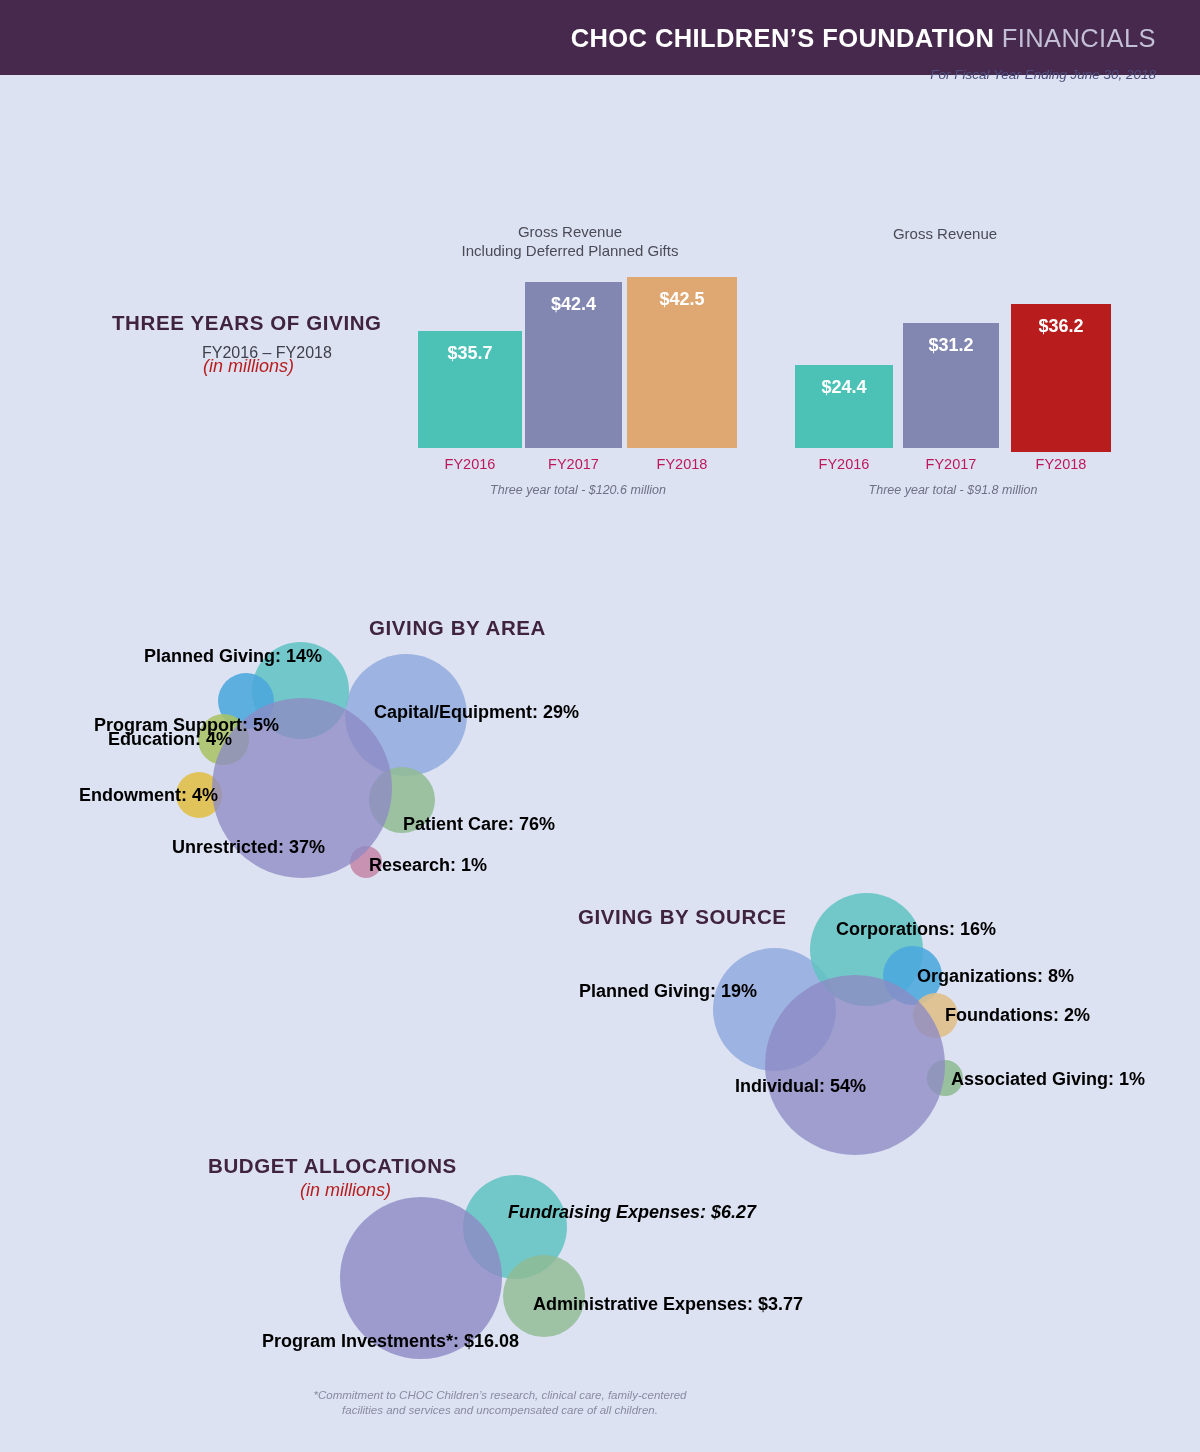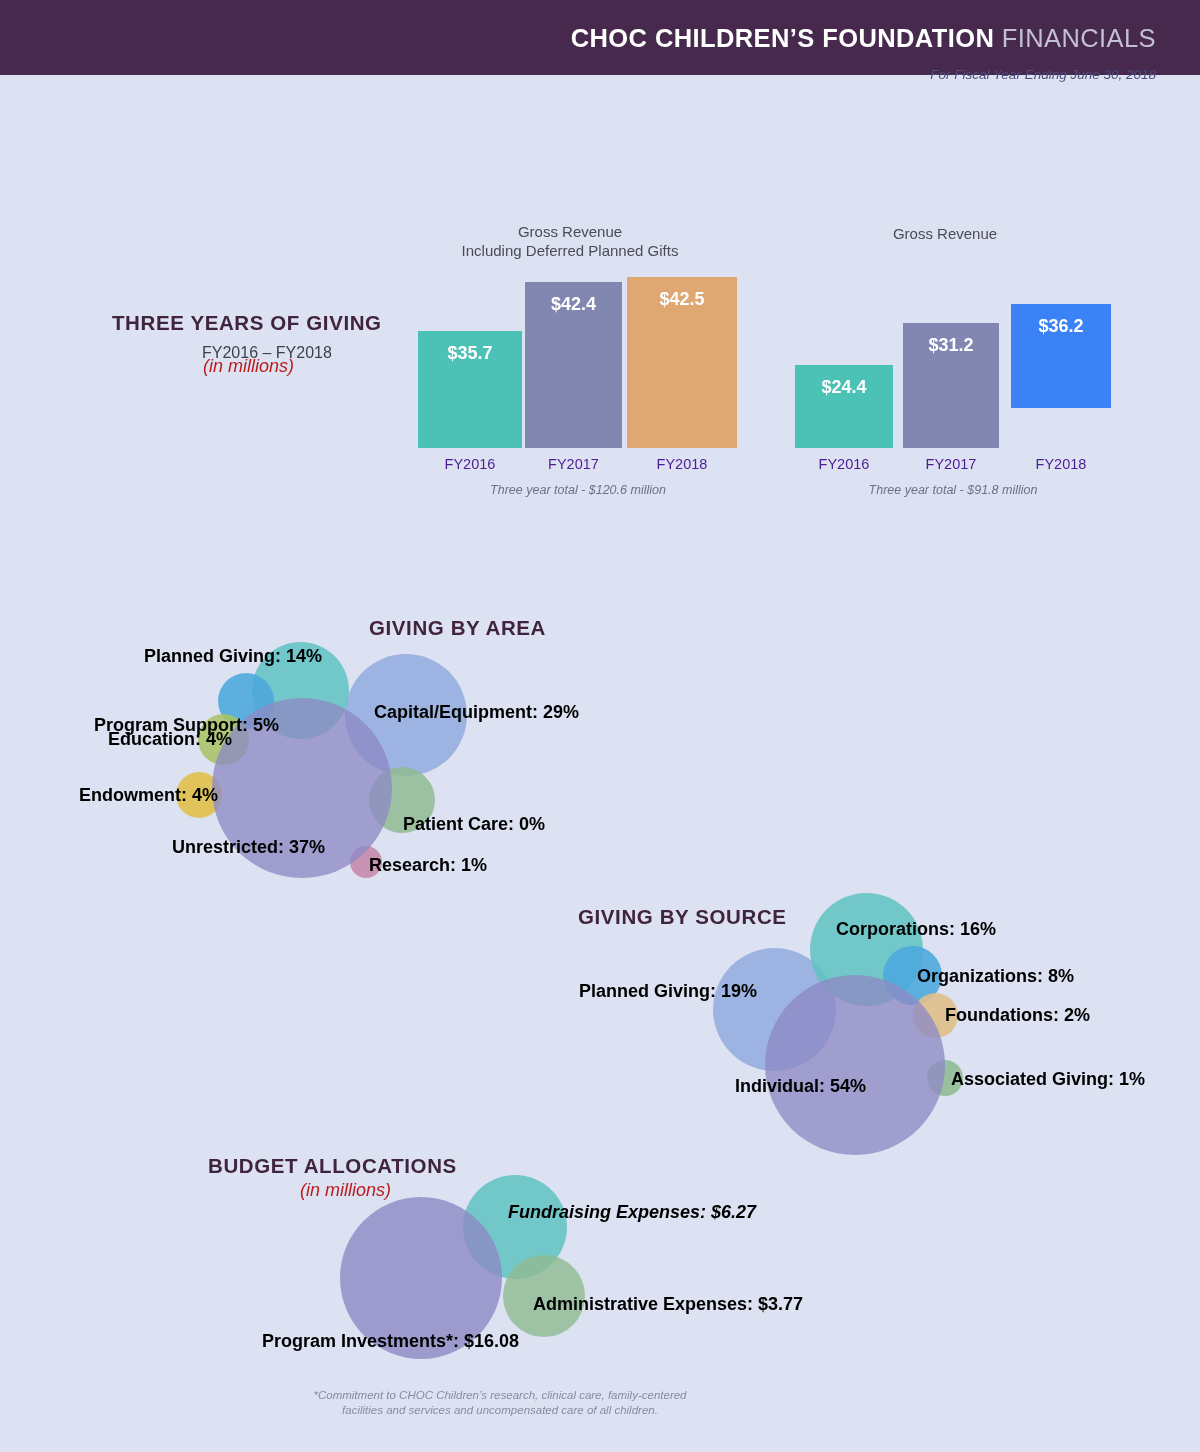--- a/index.html
+++ b/index.html
@@ -43,21 +43,21 @@
     position:absolute;font-size:12.5px;font-style:italic;color:#6f6f85;
     text-align:center;white-space:nowrap;
   }
   
   .bar{position:absolute;}
   .bar-val{
     position:absolute;width:100%;top:12px;text-align:center;
     color:#ffffff;font-size:18px;font-weight:bold;
   }
   .bar-label{
-    position:absolute;text-align:center;font-size:14.5px;color:#4c1d95;
+    position:absolute;text-align:center;font-size:14.5px;color:#be185d;
     white-space:nowrap;
   }
   
   .bubble{position:absolute;border-radius:50%;}
   .blabel{
     position:absolute;font-size:18px;font-weight:bold;color:#000000;
     white-space:nowrap;
   }
   .blabel.r{transform:translate(-100%,-50%);}
   .blabel.l{transform:translate(0,-50%);}
@@ -93,21 +93,21 @@
 <div class="bar-label" style="left:627px;top:456px;width:110px;">FY2018</div>
 <div class="chart-total" style="left:418px;top:483px;width:320px;">Three year total - $120.6 million</div>
 
 <div class="chart-head" style="left:845px;top:224px;width:200px;">Gross Revenue</div>
 <div class="bar" style="left:795px;top:365px;width:98px;height:83px;background:#4cc2b7;">
   <div class="bar-val">$24.4</div>
 </div>
 <div class="bar" style="left:903px;top:323px;width:96px;height:125px;background:#8287b1;">
   <div class="bar-val">$31.2</div>
 </div>
-<div class="bar" style="left:1011px;top:304px;width:100px;height:104px;background:#3b82f6;">
+<div class="bar" style="left:1011px;top:304px;width:100px;height:148px;background:#b91c1c;">
   <div class="bar-val">$36.2</div>
 </div>
 <div class="bar-label" style="left:795px;top:456px;width:98px;">FY2016</div>
 <div class="bar-label" style="left:903px;top:456px;width:96px;">FY2017</div>
 <div class="bar-label" style="left:1011px;top:456px;width:100px;">FY2018</div>
 <div class="chart-total" style="left:795px;top:483px;width:316px;">Three year total - $91.8 million</div>
 
 <div class="sect-title" style="left:369px;top:616px;">GIVING BY AREA</div>
 
 <div class="bubble" style="left:345px;top:654px;width:122px;height:122px;background:#8fa8dd;opacity:.82;"></div>
@@ -118,21 +118,21 @@
 <div class="bubble" style="left:369px;top:767px;width:66px;height:66px;background:#8fbb92;opacity:.85;"></div>
 <div class="bubble" style="left:350px;top:846px;width:32px;height:32px;background:#c586a8;opacity:.88;"></div>
 <div class="bubble" style="left:212px;top:698px;width:180px;height:180px;background:#8d8ac4;opacity:.78;"></div>
 
 <div class="blabel r" style="left:322px;top:656px;">Planned Giving: 14%</div>
 <div class="blabel r" style="left:263px;top:725px;margin-left:16px;">Program Support: 5%</div>
 <div class="blabel r" style="left:232px;top:739px;">Education: 4%</div>
 <div class="blabel r" style="left:218px;top:795px;">Endowment: 4%</div>
 <div class="blabel l" style="left:172px;top:847px;">Unrestricted: 37%</div>
 <div class="blabel l" style="left:374px;top:712px;">Capital/Equipment: 29%</div>
-<div class="blabel l" style="left:403px;top:824px;">Patient Care: 0%</div>
+<div class="blabel l" style="left:403px;top:824px;">Patient Care: 76%</div>
 <div class="blabel l" style="left:369px;top:865px;">Research: 1%</div>
 
 <div class="sect-title" style="left:578px;top:905px;">GIVING BY SOURCE</div>
 
 <div class="bubble" style="left:713px;top:948px;width:123px;height:123px;background:#8fa8dd;opacity:.82;"></div>
 <div class="bubble" style="left:810px;top:893px;width:113px;height:113px;background:#5fc3c2;opacity:.85;"></div>
 <div class="bubble" style="left:883px;top:946px;width:59px;height:59px;background:#4ba7dd;opacity:.88;"></div>
 <div class="bubble" style="left:913px;top:993px;width:45px;height:45px;background:#dfc08a;opacity:.9;"></div>
 <div class="bubble" style="left:927px;top:1060px;width:36px;height:36px;background:#8fbb92;opacity:.88;"></div>
 <div class="bubble" style="left:765px;top:975px;width:180px;height:180px;background:#8d8ac4;opacity:.78;"></div>

